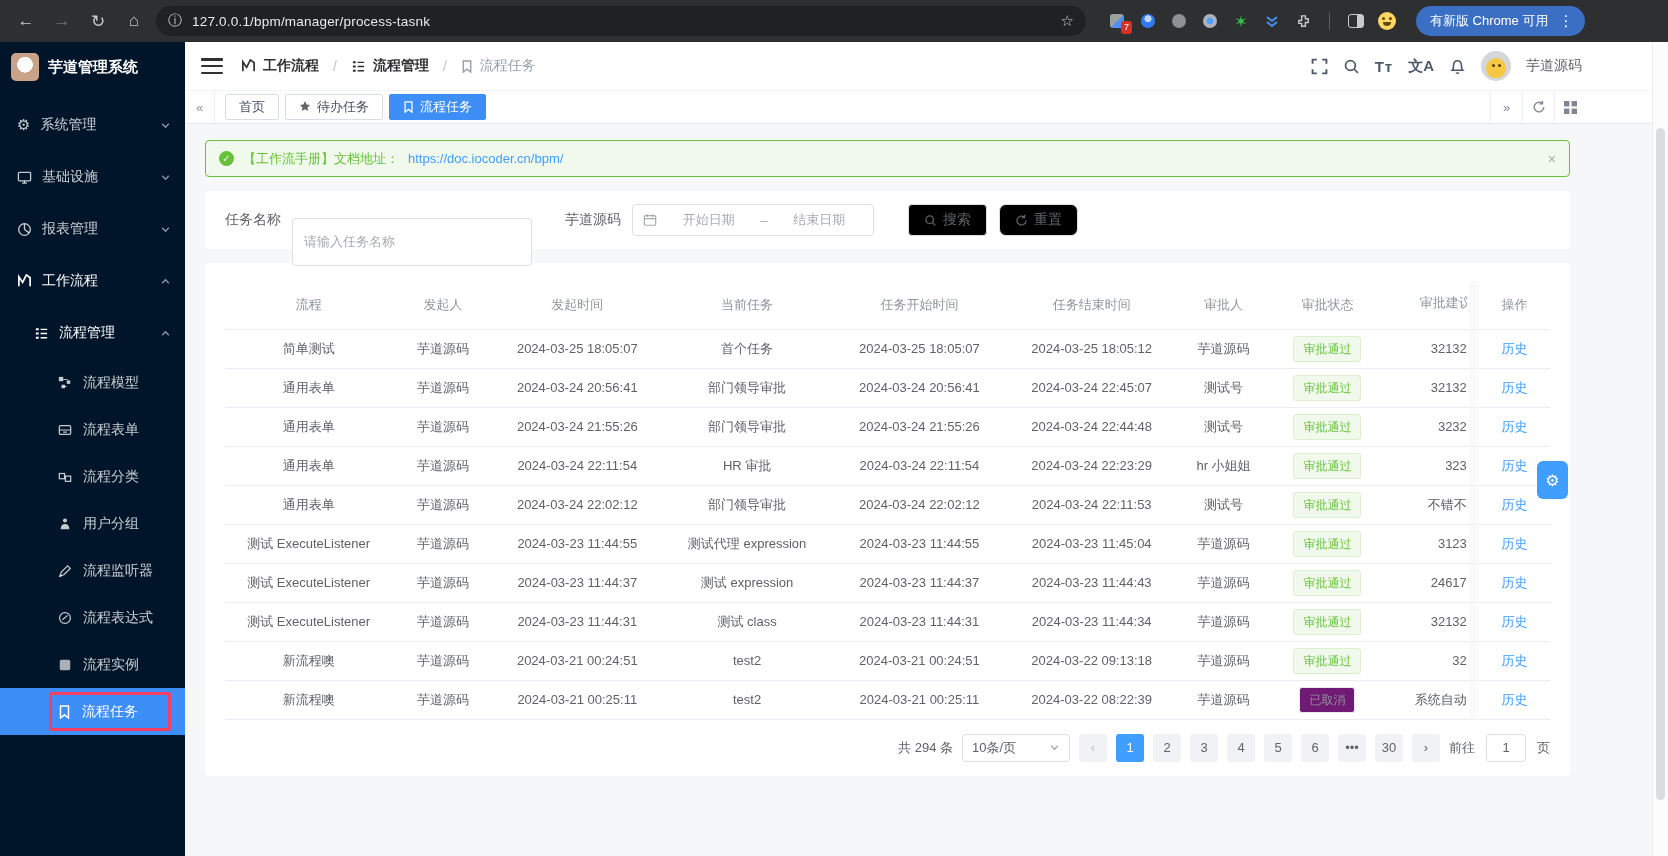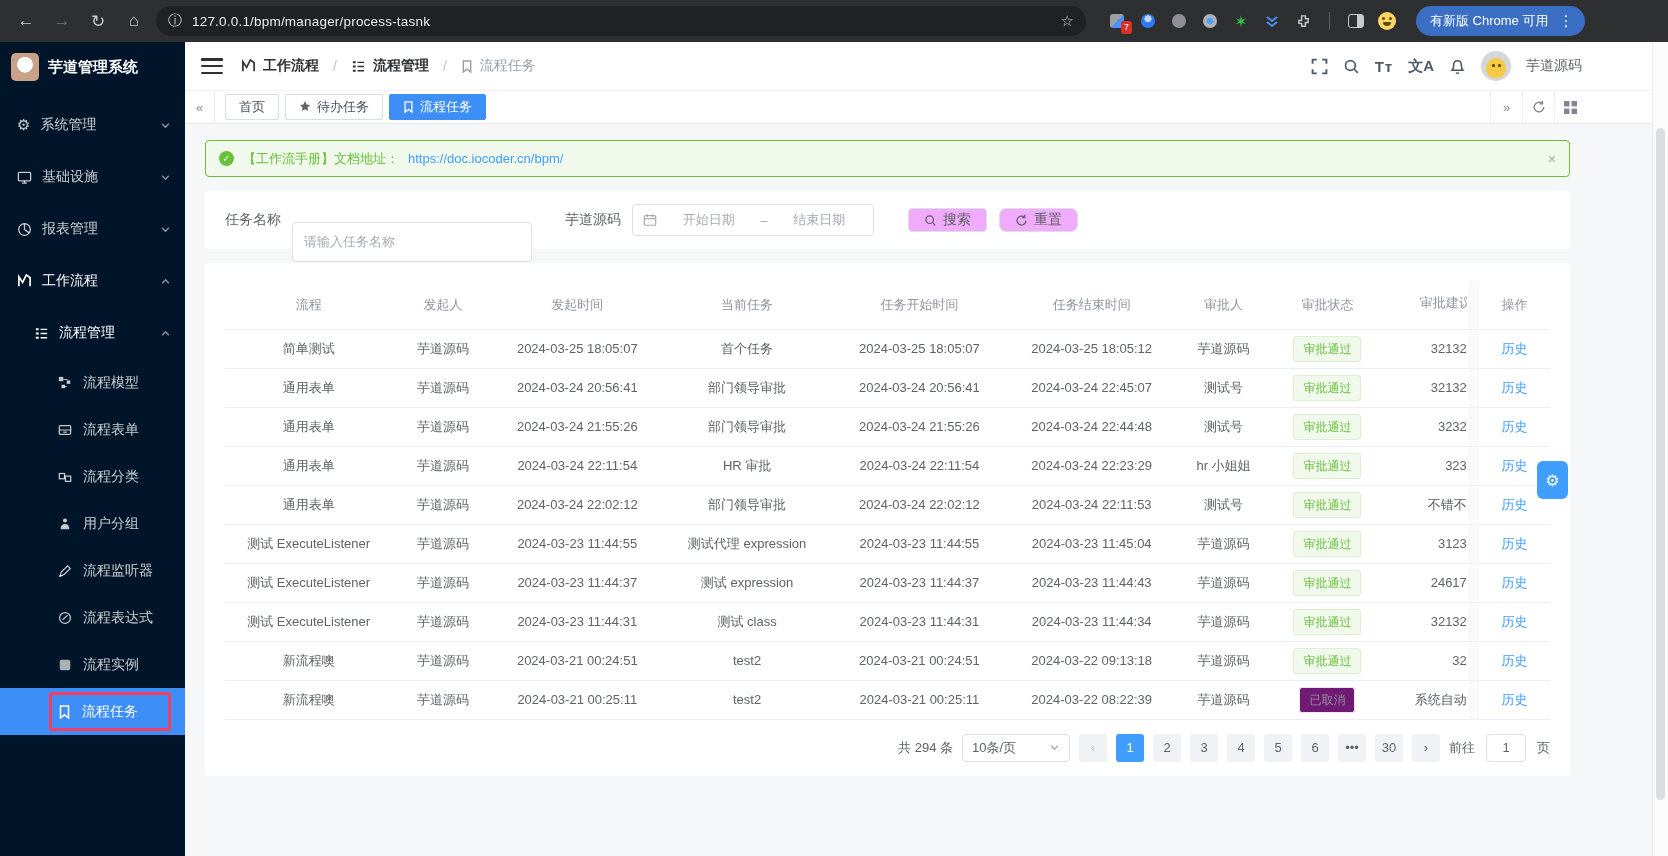--- a/index.html
+++ b/index.html
@@ -75,27 +75,27 @@
   
   .content { flex:1; background:#f5f7f9; padding:16px 98px 0 20px; overflow:hidden; }
 
   .banner { height:37px; background:#f0f9eb; border:1px solid #67c23a; border-radius:4px; display:flex; align-items:center; padding:0 13px; gap:9px; font-size:13px; color:#67c23a; margin-bottom:14px; }
   .check-ic { width:15px; height:15px; border-radius:50%; background:#67c23a; color:#fff; display:flex; align-items:center; justify-content:center; font-size:10px; flex:0 0 auto; }
   .banner a { color:#409eff; text-decoration:none; }
   .banner .close { margin-left:auto; color:#a8abb2; font-size:14px; cursor:pointer; }
 
   .search-card { background:#fff; border-radius:4px; height:58px; display:flex; align-items:center; padding:0 20px; margin-bottom:14px; }
   .f-label { font-size:14px; color:#606266; margin-right:11px; white-space:nowrap; }
-  .input { height:40px; border:1px solid #dcdfe6; border-radius:4px; background:#fff; font-size:13px; color:#606266; padding:0 11px; outline:none; font-family:inherit;margin-top:43px; }
+  .input { height:48px; border:1px solid #dcdfe6; border-radius:4px; background:#fff; font-size:13px; color:#606266; padding:0 11px; outline:none; font-family:inherit;margin-top:43px; }
   .input::placeholder { color:#a8abb2; }
   .name-input { width:240px; margin-right:33px; }
   .range-box { width:242px; height:32px; border:1px solid #dcdfe6; border-radius:4px; display:flex; align-items:center; gap:8px; padding:0 10px; color:#a8abb2; font-size:13px; margin-right:34px; }
   .range-box .ph { white-space:nowrap; }
   .range-sep { color:#a8abb2; }
-  .btn { height:24px; border:1px solid #dcdfe6; border-radius:4px; background:#f0abfc; color:#606266; font-size:14px; display:inline-flex; align-items:center; gap:6px; padding:0 15px; cursor:pointer; font-family:inherit; }
+  .btn { height:32px; border:1px solid #dcdfe6; border-radius:4px; background:#000000; color:#606266; font-size:14px; display:inline-flex; align-items:center; gap:6px; padding:0 15px; cursor:pointer; font-family:inherit; }
   .btn + .btn { margin-left:12px;border-radius:7px; }
 
   .table-card { background:#fff; border-radius:4px; padding:18px 20px 14px; }
   table { width:100%; border-collapse:collapse; table-layout:fixed; font-size:13px; }
   th { color:#8f959e; font-weight:normal; height:48px; border-bottom:1px solid #ebeef5; text-align:center; }
   td { height:39px; border-bottom:1px solid #ebeef5; text-align:center; color:#606266; white-space:nowrap; overflow:hidden; }
   .col-suggest { text-align:right; padding-right:2px; }
   th.col-suggest span { display:inline-block; width:100%; text-indent:34px; text-align:left; white-space:nowrap; overflow:hidden; }
   .gutter-cell { background:#fafafa; border-bottom:1px solid #f0f0f0; }
   .badge { display:inline-block; font-size:12px; line-height:1; padding:6px 9px; border-radius:3px; }

